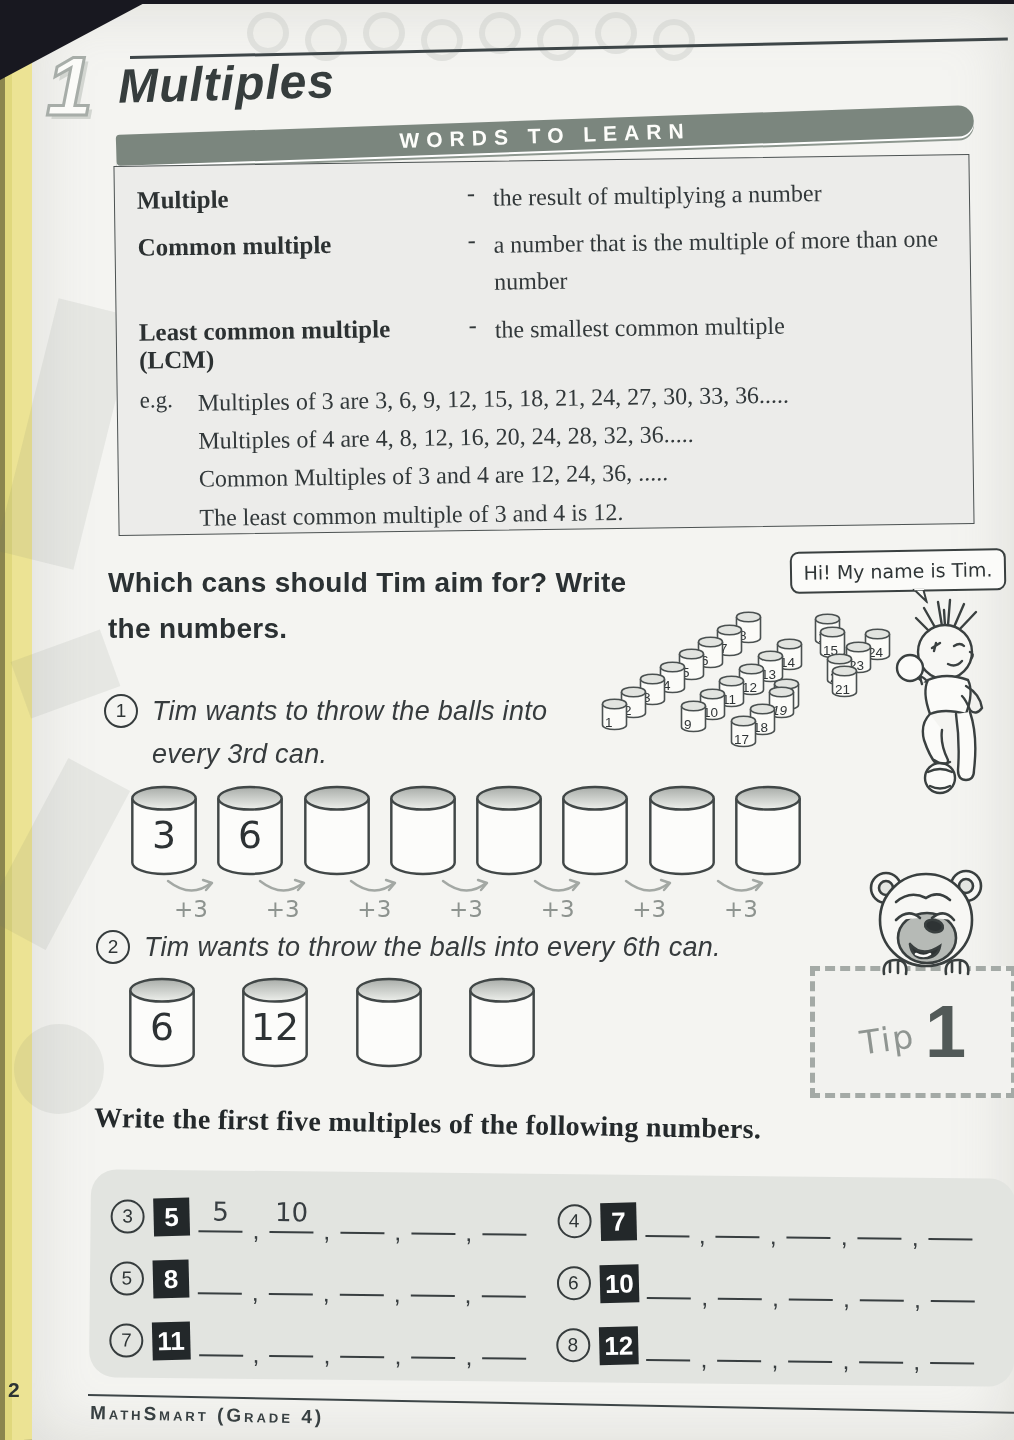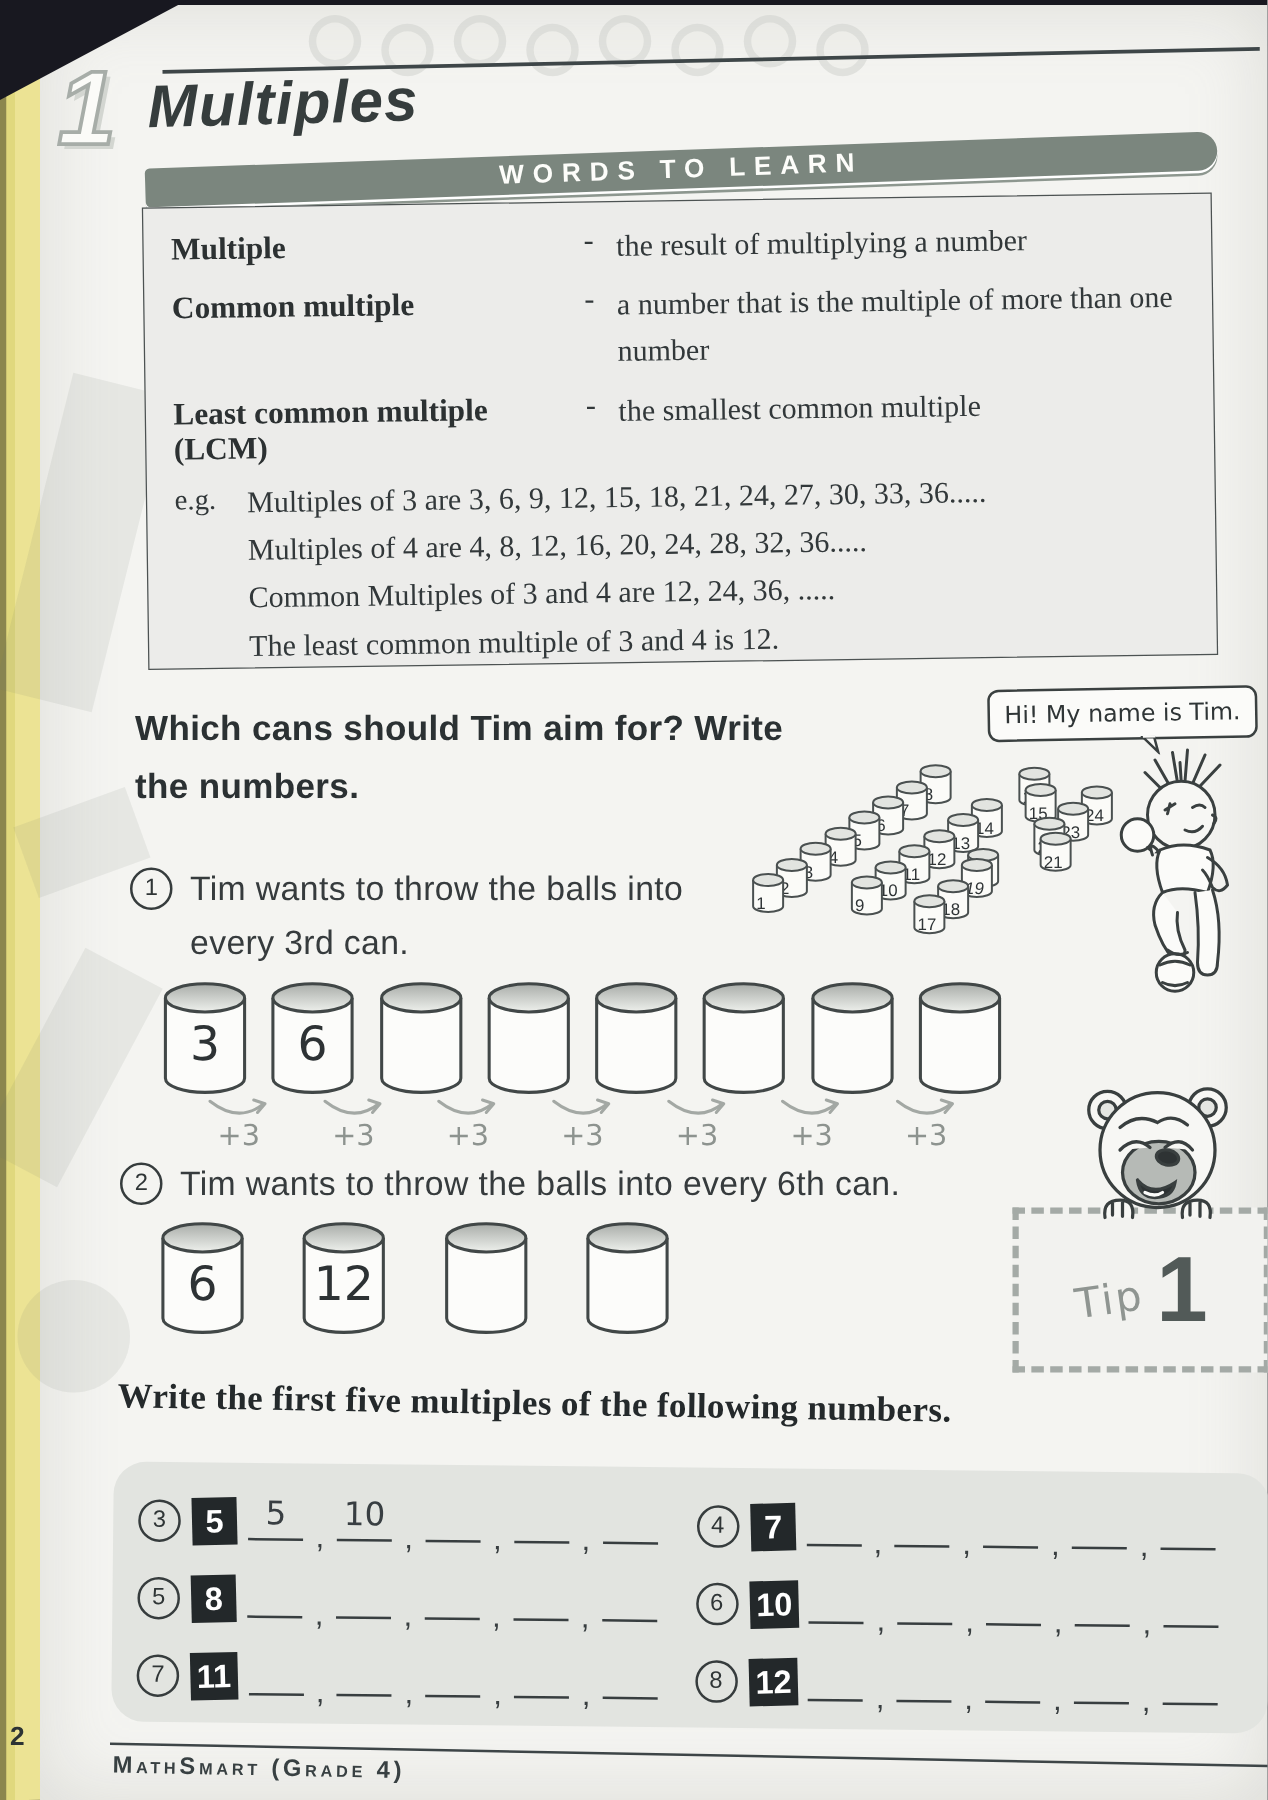--- a/index.html
+++ b/index.html
@@ -46,21 +46,21 @@
        border:2.5px solid #3a4040;border-radius:9px;display:flex;align-items:center;justify-content:center;
        font-family:"DejaVu Sans",sans-serif;font-size:19px;color:#2f3536;z-index:6;transform:rotate(-1deg);}
   .bubble .tail{position:absolute;left:120px;bottom:-14px;width:22px;height:15px;}
 
   .pyramid{position:absolute;left:566px;top:594px;width:312px;height:168px;z-index:2;}
   .smallcan{position:absolute;width:27px;height:33px;}
 
   .q{position:absolute;display:flex;align-items:flex-start;gap:14px;}
   .cnum{width:30px;height:30px;border:2px solid #363c3d;border-radius:50%;flex:none;
        display:inline-flex;align-items:center;justify-content:center;font-size:19px;color:#2f3536;margin-top:4px;}
-  .qtext{font-size:27px;color:#363b3d;line-height:1.6;letter-spacing:.3px;}
+  .qtext{font-size:27px;color:#363b3d;line-height:1.6;letter-spacing:.3px;font-style:italic;}
   .q1t{left:72px;top:686px;width:480px;}
   .q2t{left:64px;top:922px;width:700px;}
 
   .canrow{position:absolute;display:flex;justify-content:space-between;}
   .q1cans{left:96px;top:780px;width:676px;}
   .q2cans{left:94px;top:972px;width:412px;}
   .arrowrow{position:absolute;left:96px;top:874px;width:676px;display:flex;
        justify-content:space-between;padding:0 32px;box-sizing:border-box;}
   .arrcell{width:62px;display:flex;flex-direction:column;align-items:center;}
   .arrlabel{font-family:"DejaVu Sans",sans-serif;font-size:23px;color:#8d938f;margin-top:2px;}

